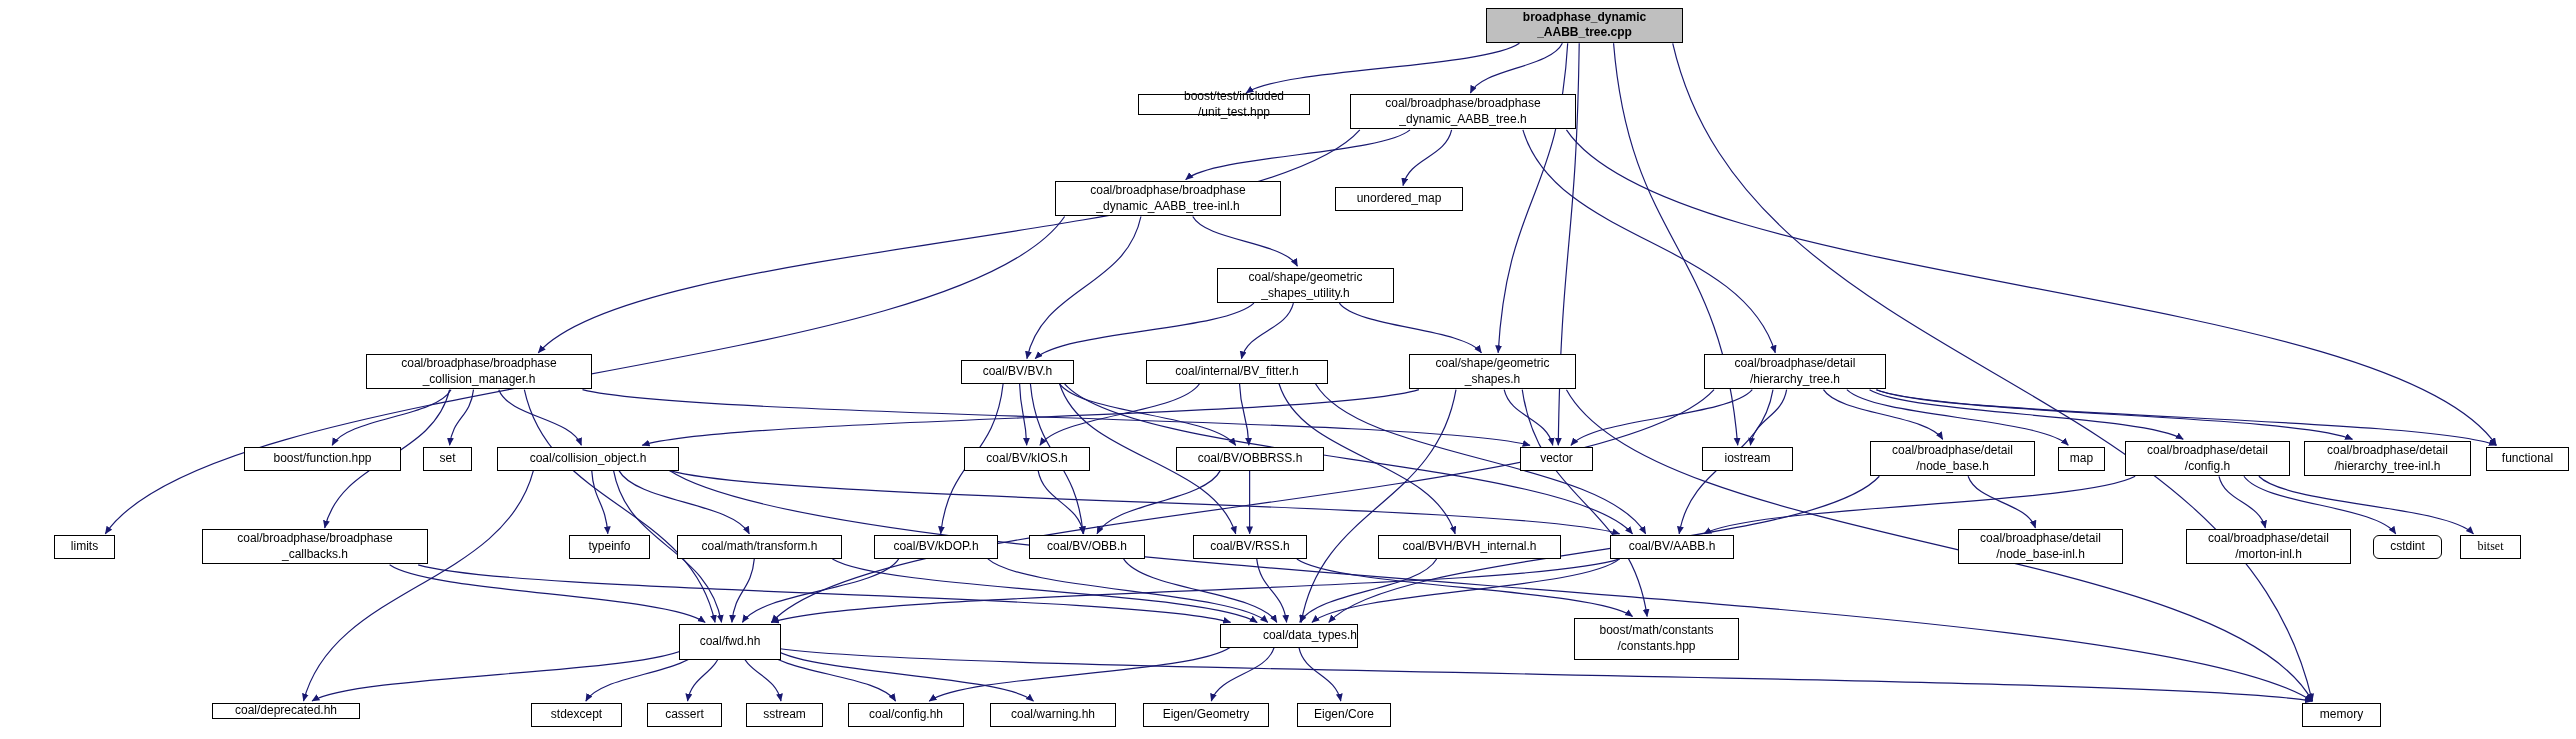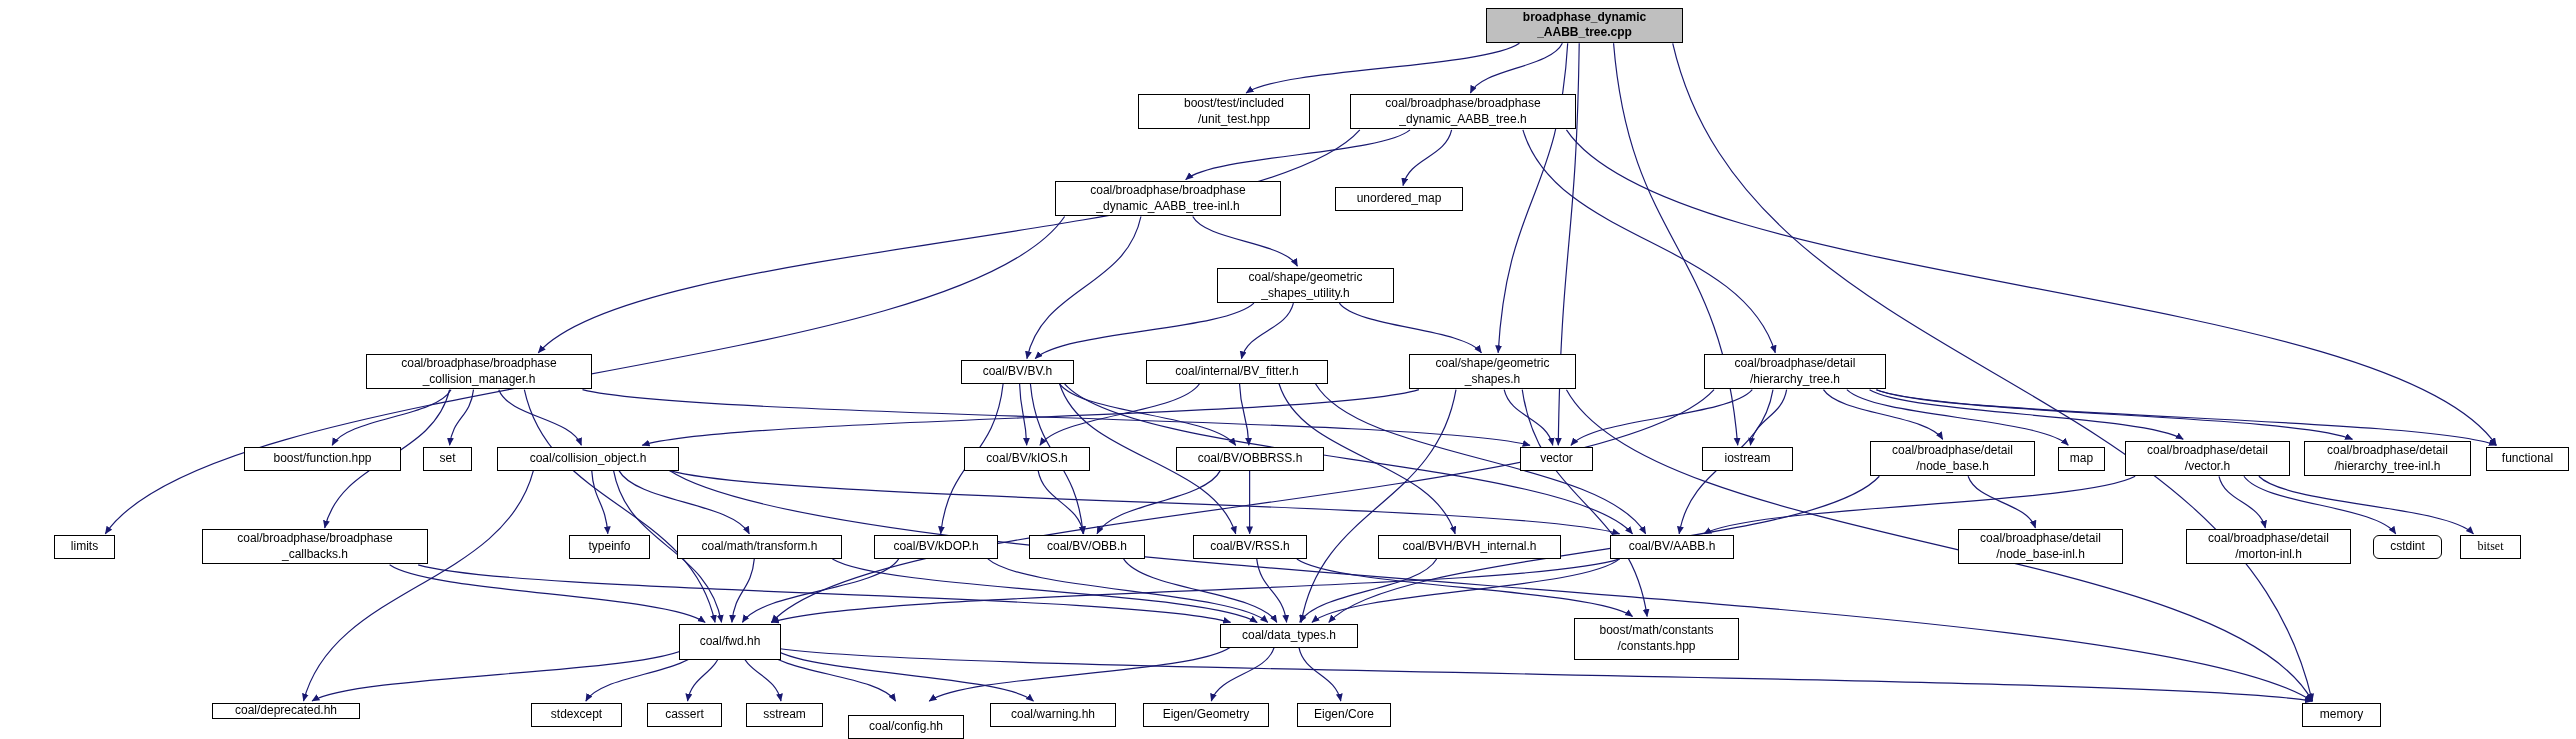--- a/index.html
+++ b/index.html
@@ -146,21 +146,21 @@
       <path d="M784,658 C947.8,685.25 2186.2,685.25 2350,712.5" fill="none" stroke="#191970" stroke-width="1.2" marker-end="url(#arrow)"></path>
       <path d="M1250,658 C1211.1,685.25 983.24,685.25 944.34,712.5" fill="none" stroke="#191970" stroke-width="1.2" marker-end="url(#arrow)"></path>
       <path d="M1294.88,658 C1286.48,685.25 1239.44,685.25 1231.04,712.5" fill="none" stroke="#191970" stroke-width="1.2" marker-end="url(#arrow)"></path>
       <path d="M1320.08,658 C1325.6799999999998,685.25 1357.0400000000002,685.25 1362.64,712.5" fill="none" stroke="#191970" stroke-width="1.2" marker-end="url(#arrow)"></path>
     </svg>
   <div id="nodes">
       <div class="node root" style="left: 1486px; top: 7.9px; width: 197px; height: 35px;">
         <div class="lbl">broadphase_dynamic</div>
         <div class="lbl">_AABB_tree.cpp</div>
       </div>
-      <div class="node" style="left: 1138px; top: 94px; width: 172px; height: 35px; padding-left: 20px;">
+      <div class="node" style="left: 1138px; top: 94px; width: 172px; height: 21px; padding-left: 20px;">
         <div class="lbl">boost/test/included</div>
         <div class="lbl">/unit_test.hpp</div>
       </div>
       <div class="node" style="left: 1350px; top: 94px; width: 226px; height: 35px;">
         <div class="lbl">coal/broadphase/broadphase</div>
         <div class="lbl">_dynamic_AABB_tree.h</div>
       </div>
       <div class="node" style="left: 1055px; top: 181px; width: 226px; height: 35px;">
         <div class="lbl">coal/broadphase/broadphase</div>
         <div class="lbl">_dynamic_AABB_tree-inl.h</div>
@@ -213,21 +213,21 @@
       </div>
       <div class="node" style="left: 1870px; top: 441px; width: 165px; height: 35px;">
         <div class="lbl">coal/broadphase/detail</div>
         <div class="lbl">/node_base.h</div>
       </div>
       <div class="node" style="left: 2058px; top: 447px; width: 47px; height: 23.6px;">
         <div class="lbl">map</div>
       </div>
       <div class="node" style="left: 2125px; top: 441px; width: 165px; height: 35px;">
         <div class="lbl">coal/broadphase/detail</div>
-        <div class="lbl">/vector.h</div>
+        <div class="lbl">/config.h</div>
       </div>
       <div class="node" style="left: 2304px; top: 441px; width: 167px; height: 35px;">
         <div class="lbl">coal/broadphase/detail</div>
         <div class="lbl">/hierarchy_tree-inl.h</div>
       </div>
       <div class="node" style="left: 2486px; top: 447px; width: 83px; height: 23.6px;">
         <div class="lbl">functional</div>
       </div>
       <div class="node" style="left: 54px; top: 535px; width: 61px; height: 23.6px;">
         <div class="lbl">limits</div>
@@ -267,40 +267,40 @@
       </div>
       <div class="node" style="left: 2373px; top: 535px; width: 69px; height: 23.6px; border-radius: 6px;">
         <div class="lbl">cstdint</div>
       </div>
       <div class="node" style="left: 2460px; top: 535px; width: 61px; height: 23.6px; font-family: Liberation Serif, serif;">
         <div class="lbl">bitset</div>
       </div>
       <div class="node" style="left: 679px; top: 624px; width: 102px; height: 36px;">
         <div class="lbl">coal/fwd.hh</div>
       </div>
-      <div class="node" style="left: 1220px; top: 624px; width: 138px; height: 23.6px;">
+      <div class="node" style="left: 1220px; top: 624px; width: 138px; height: 23.6px; align-items: flex-end;">
         <div class="lbl">coal/data_types.h</div>
       </div>
       <div class="node" style="left: 1574px; top: 618px; width: 165px; height: 42px;">
         <div class="lbl">boost/math/constants</div>
         <div class="lbl">/constants.hpp</div>
       </div>
       <div class="node" style="left: 212px; top: 703px; width: 148px; height: 16px;">
         <div class="lbl">coal/deprecated.hh</div>
       </div>
       <div class="node" style="left: 531px; top: 703px; width: 91px; height: 23.6px;">
         <div class="lbl">stdexcept</div>
       </div>
       <div class="node" style="left: 647px; top: 703px; width: 75px; height: 23.6px;">
         <div class="lbl">cassert</div>
       </div>
       <div class="node" style="left: 746px; top: 703px; width: 77px; height: 23.6px;">
         <div class="lbl">sstream</div>
       </div>
-      <div class="node" style="left: 848px; top: 703px; width: 116px; height: 23.6px; margin-top: 12px;">
+      <div class="node" style="left: 848px; top: 703px; width: 116px; height: 23.6px;">
         <div class="lbl">coal/config.hh</div>
       </div>
       <div class="node" style="left: 990px; top: 703px; width: 126px; height: 23.6px;">
         <div class="lbl">coal/warning.hh</div>
       </div>
       <div class="node" style="left: 1143px; top: 703px; width: 126px; height: 23.6px;">
         <div class="lbl">Eigen/Geometry</div>
       </div>
       <div class="node" style="left: 1297px; top: 703px; width: 94px; height: 23.6px;">
         <div class="lbl">Eigen/Core</div>

